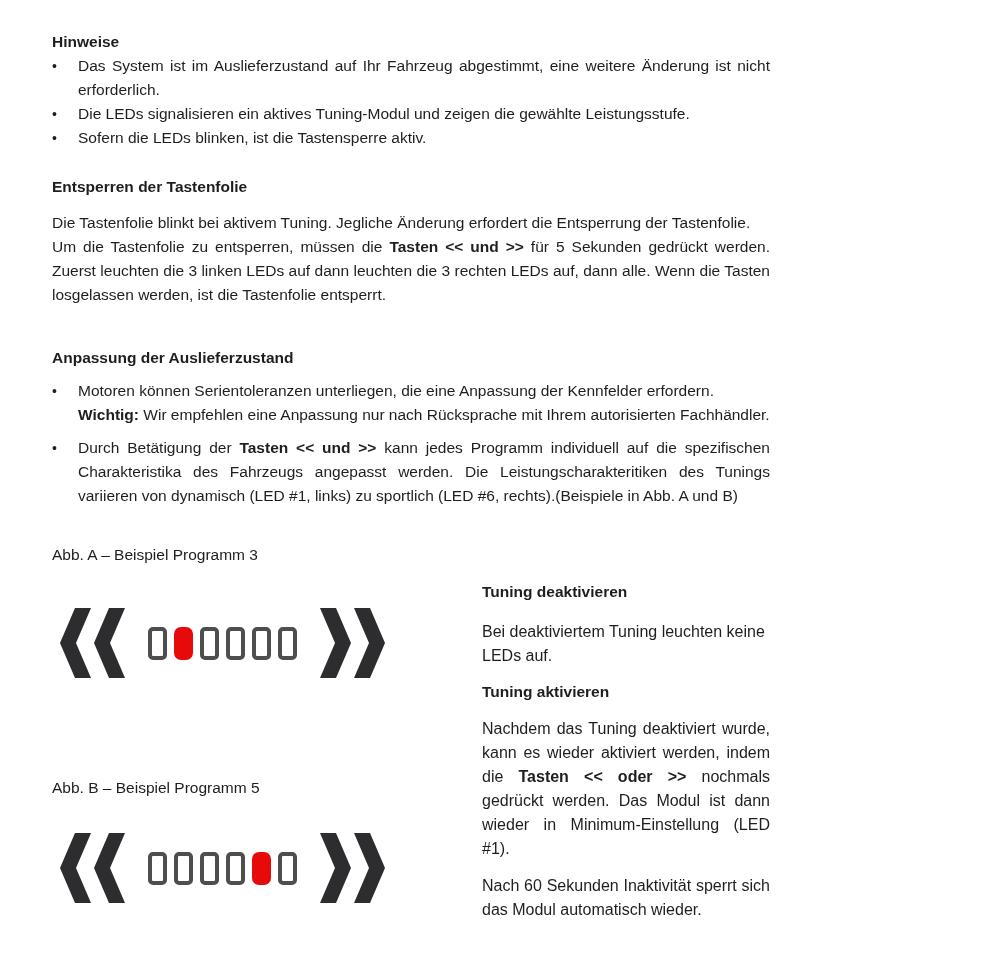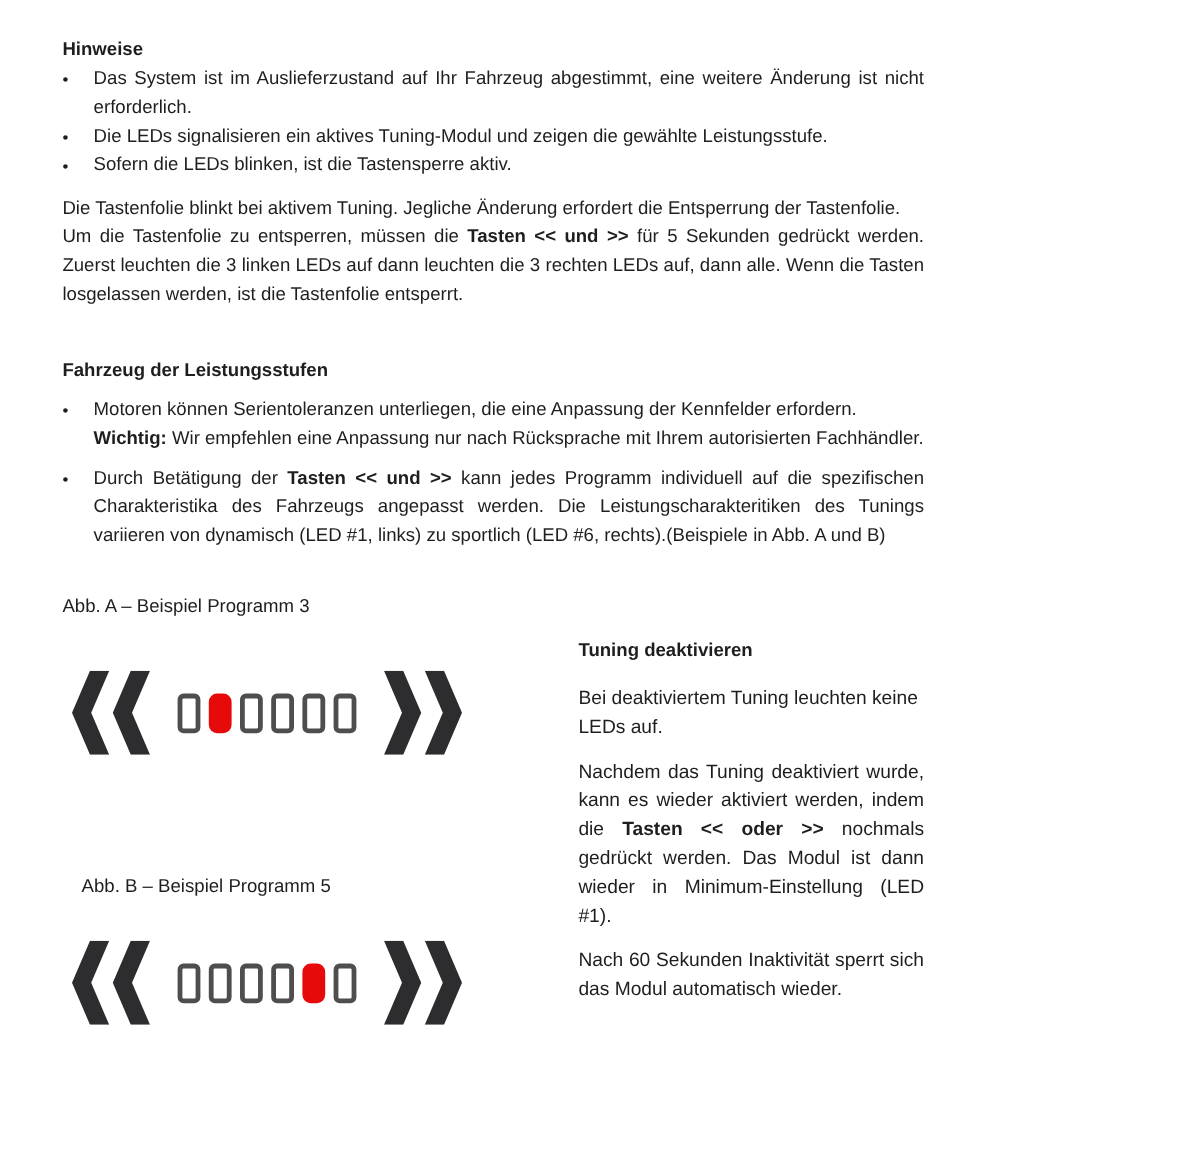--- a/index.html
+++ b/index.html
@@ -35,21 +35,21 @@
   .bullet { width: 26px; flex: none; font-size: 14px; }
   .li-text { flex: 1; }
 
   
   .columns { display: flex; margin-top: 25px; }
   .col-left { width: 430px; flex: none; }
   .col-right { flex: 1; font-size: 16px; }
 
   .fig-label-a { margin-top: 10px; }
   .figure-a    { margin-top: 41px; }
-  .fig-label-b { margin-top: 98px; margin-left: 16px; }
+  .fig-label-b { margin-top: 98px; }
   .figure-b    { margin-top: 33px; }
 
   .figure { display: flex; align-items: center; margin-left: 8px; }
   .figure svg { flex: none; display: block; }
   .chevron { fill: var(--chevron, #2d2d2f); }
   .led-row { display: flex; align-items: center; gap: 7px; margin: 0 23px; }
   .led {
     width: 19px; height: 33px;
     border: 4px solid var(--led-border, #4e4e4e);
     border-radius: 5px;
@@ -82,24 +82,25 @@
     <li>
       <span class="bullet">•</span>
       <span class="li-text">Die LEDs signalisieren ein aktives Tuning-Modul und zeigen die gewählte Leistungsstufe.</span>
     </li>
     <li>
       <span class="bullet">•</span>
       <span class="li-text">Sofern die LEDs blinken, ist die Tastensperre aktiv.</span>
     </li>
   </ul>
 
+  <div class="h h-entsperren">Entsperren der Tastenfolie</div>
   <p class="p-ent-line1">Die Tastenfolie blinkt bei aktivem Tuning. Jegliche Änderung erfordert die Entsperrung der Tastenfolie.</p>
   <p class="justify"><span>Um die Tastenfolie zu entsperren, müssen die </span><b>Tasten &lt;&lt; und &gt;&gt;</b><span> für 5 Sekunden gedrückt werden. Zuerst leuchten die 3 linken LEDs auf dann leuchten die 3 rechten LEDs auf, dann alle. Wenn die Tasten losgelassen werden, ist die Tastenfolie entsperrt.</span></p>
 
-  <div class="h h-anpassung">Fahrzeug der Leistungsstufen</div>
+  <div class="h h-anpassung">Anpassung der Auslieferzustand</div>
   <ul class="ul-anpassung">
     <li>
       <span class="bullet">•</span>
       <span class="li-text">
         <span>Motoren können Serientoleranzen unterliegen, die eine Anpassung der Kennfelder erfordern.</span><br>
         <span><b>Wichtig:</b><span> Wir empfehlen eine Anpassung nur nach Rücksprache mit Ihrem autorisierten Fachhändler.</span></span>
       </span>
     </li>
     <li>
       <span class="bullet">•</span>
@@ -148,18 +149,19 @@
           <polygon class="chevron" points="0,0 16,0 31,35 16,70 0,70 15,35"></polygon>
           <polygon class="chevron" points="34,0 50,0 65,35 50,70 34,70 49,35"></polygon>
         </svg>
       </div>
     </div>
 
     <div class="col-right">
       <div class="h rc-h1">Tuning deaktivieren</div>
       <p class="rc-p2">Bei deaktiviertem Tuning leuchten keine LEDs auf.</p>
 
+      <div class="h rc-h2">Tuning aktivieren</div>
       <p class="justify rc-p3"><span>Nachdem das Tuning deaktiviert wurde, kann es wieder aktiviert werden, indem die </span><b>Tasten &lt;&lt; oder &gt;&gt;</b><span> nochmals gedrückt werden. Das Modul ist dann wieder in Minimum-Einstellung (LED #1).</span></p>
       <p class="justify rc-p4">Nach 60 Sekunden Inaktivität sperrt sich das Modul automatisch wieder.</p>
     </div>
 
   </div>
 </div>
 
 </body></html>

